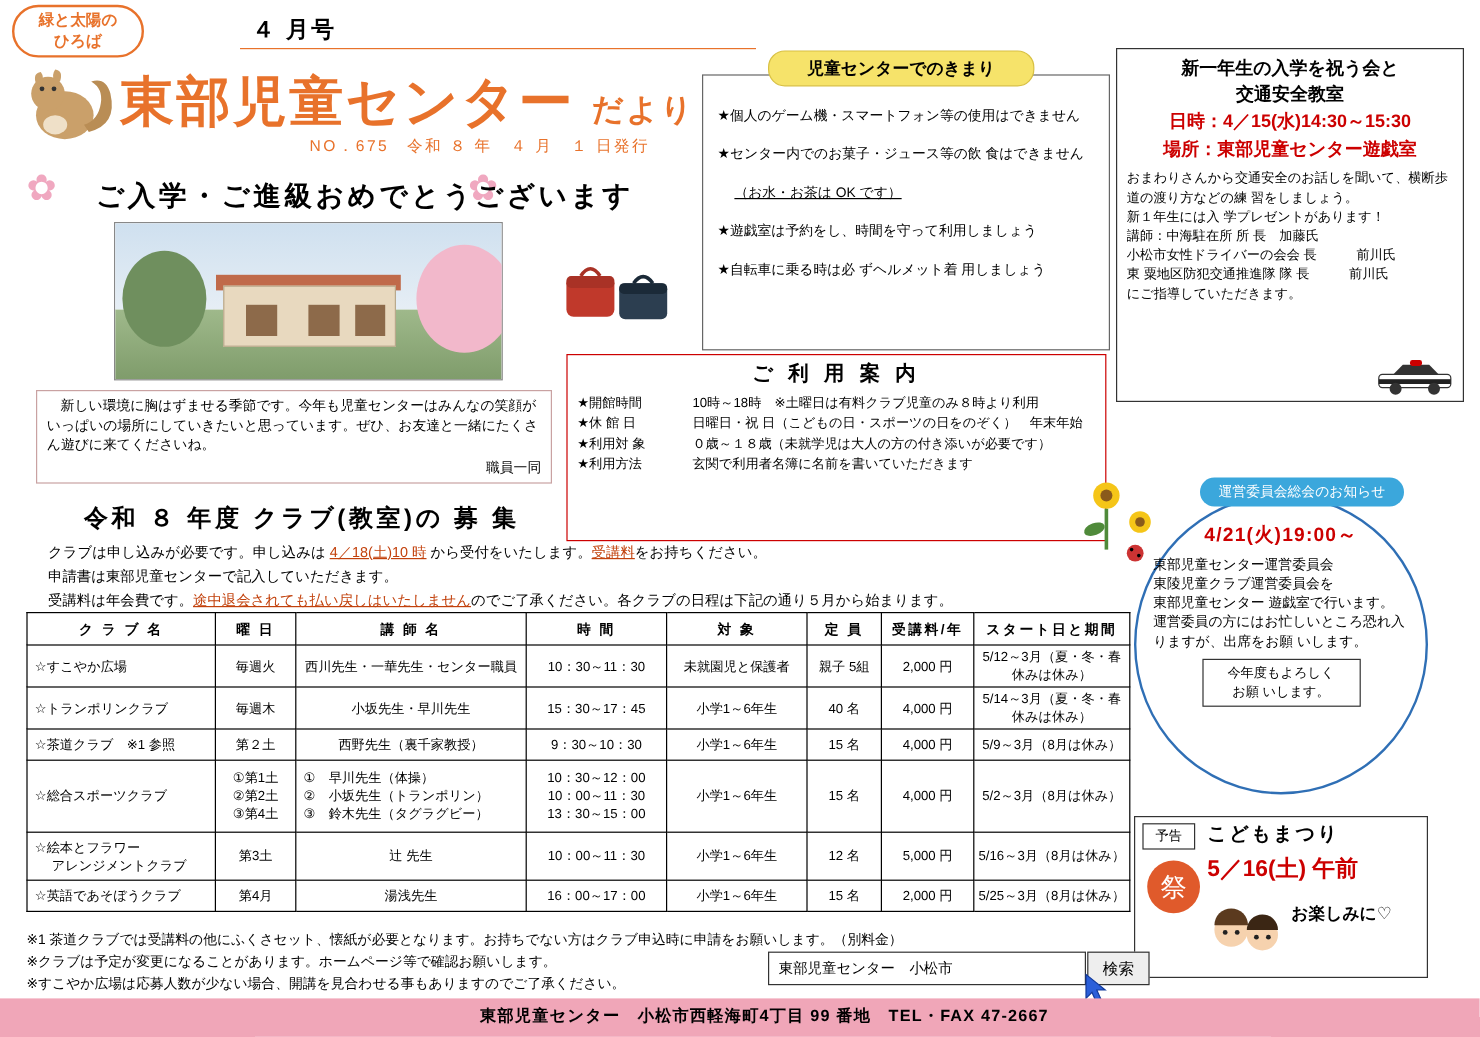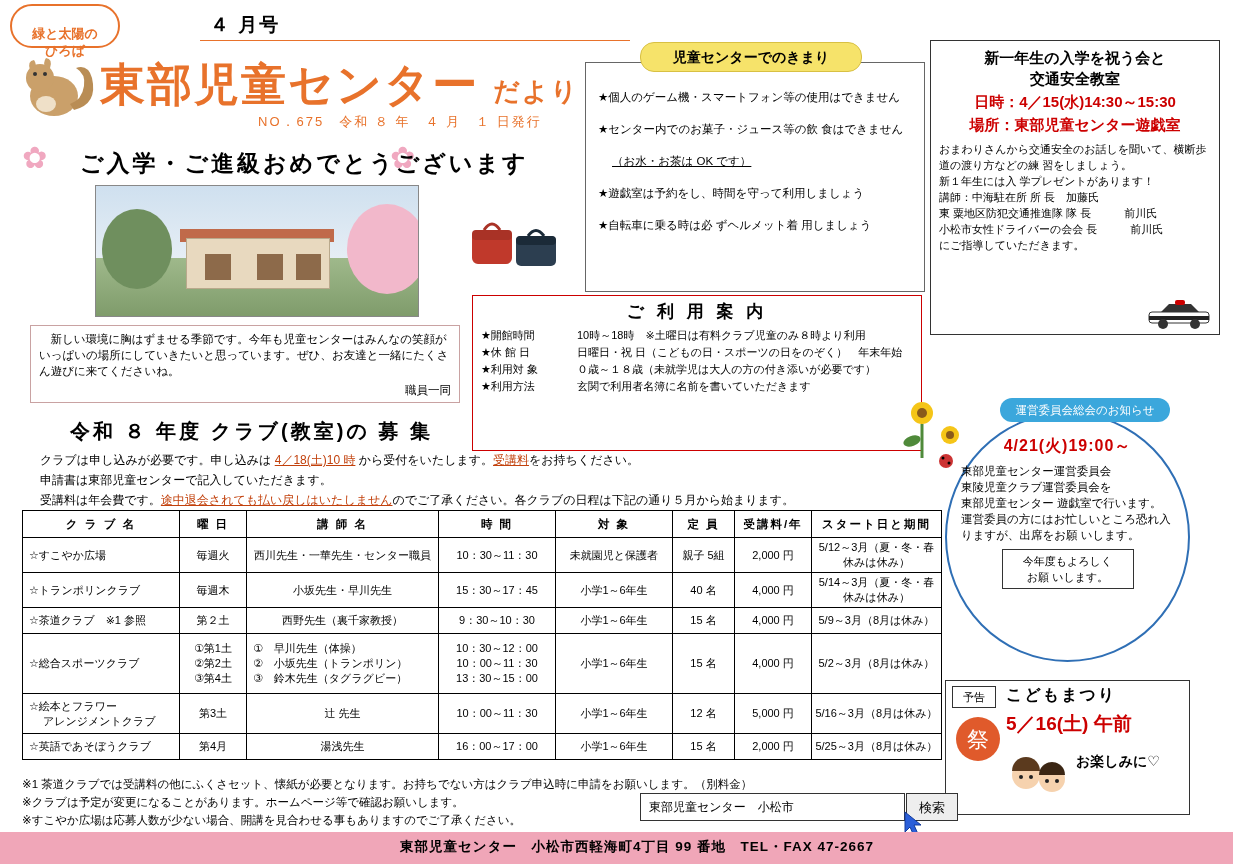--- a/index.html
+++ b/index.html
@@ -8,21 +8,21 @@
     background:#ffffff;
     font-family:"Liberation Sans","DejaVu Sans",sans-serif;
     position:relative;
     overflow:hidden;
     color:#000;
   }
   .abs{position:absolute;}
   
   #logo-badge{
     left:10px;top:4px;width:110px;height:44px;border:2px solid #e8722b;border-radius:22px;
-    color:#e8722b;font-size:13px;font-weight:bold;text-align:center;line-height:17px;padding-top:19px;
+    color:#e8722b;font-size:13px;font-weight:bold;text-align:center;line-height:17px;padding-top:2px;
     box-sizing:border-box;
   }
   #squirrel{left:14px;top:52px;width:96px;height:70px;}
   #issue-month{left:210px;top:12px;font-size:19px;font-weight:bold;letter-spacing:2px;}
   #title-line{left:200px;top:40px;width:430px;border-top:1px solid #e8722b;}
   #main-title{left:100px;top:55px;font-size:45px;font-weight:bold;color:#e8722b;letter-spacing:2px;
      -webkit-text-stroke:0px;}
   #main-title .sub{font-size:26px;margin-left:14px;}
   #issue-no{left:258px;top:113px;font-size:13px;color:#e8722b;letter-spacing:2px;}
   #congrats{left:80px;top:148px;font-size:23px;font-weight:bold;letter-spacing:3px;}
@@ -203,22 +203,22 @@
 
 <div class="abs" id="rt-box">
   <div class="h1">新一年生の入学を祝う会と</div>
   <div class="h1">交通安全教室</div>
   <div class="h2">日時：4／15(水)14:30～15:30</div>
   <div class="h2">場所：東部児童センター遊戯室</div>
   <div class="body">
     <div>おまわりさんから交通安全のお話しを聞いて、横断歩道の渡り方などの練 習をしましょう。</div>
     <div>新１年生には入 学プレゼントがあります！</div>
     <div>講師：中海駐在所 所 長　加藤氏</div>
+    <div>小松市女性ドライバーの会会 長　　　前川氏</div>
     <div>東 粟地区防犯交通推進隊 隊 長　　　前川氏</div>
-    <div>小松市女性ドライバーの会会 長　　　前川氏</div>
     <div>にご指導していただきます。</div>
   </div>
   <svg id="police" viewBox="0 0 66 30">
     <rect x="2" y="12" width="60" height="11" rx="3" fill="#ffffff" stroke="#333"></rect>
     <path d="M14 12 l8 -8 h22 l8 8z" fill="#333"></path>
     <rect x="2" y="16" width="60" height="4" fill="#222"></rect>
     <circle cx="16" cy="24" r="5" fill="#333"></circle>
     <circle cx="48" cy="24" r="5" fill="#333"></circle>
     <rect x="28" y="0" width="10" height="5" rx="2" fill="#c00"></rect>
   </svg>

